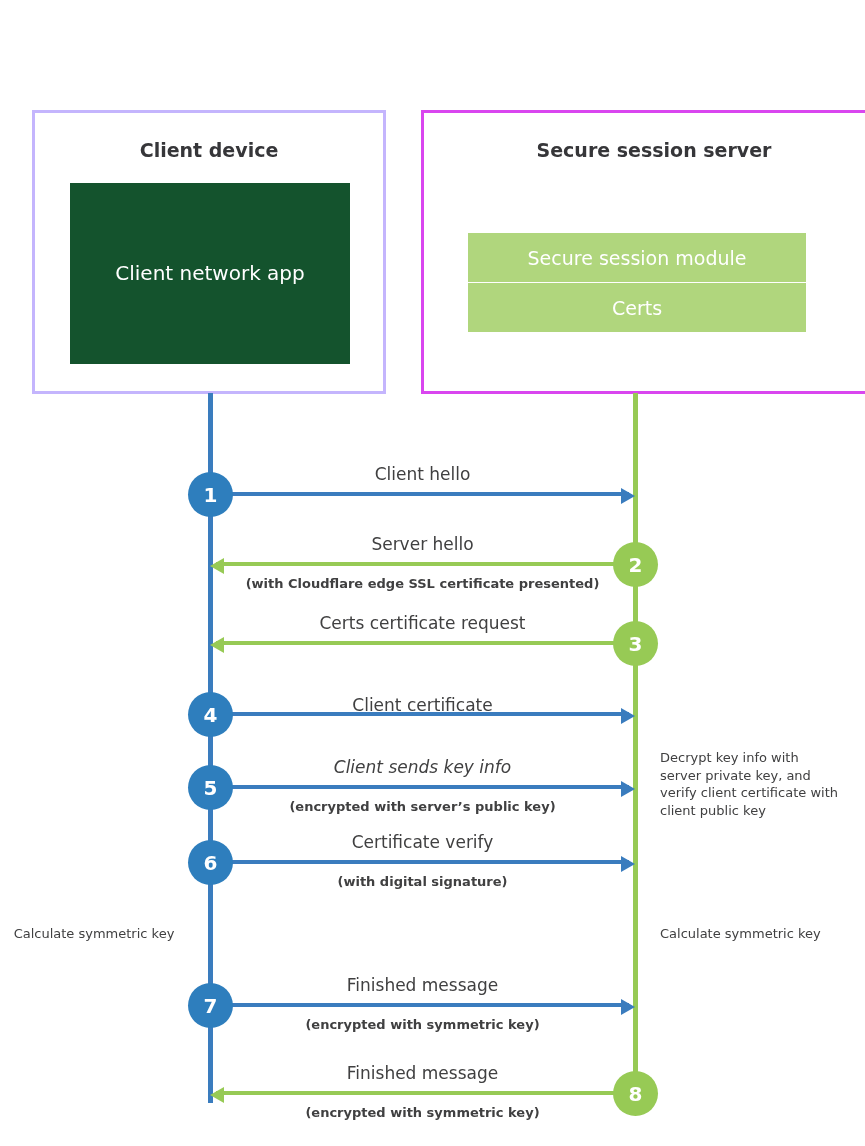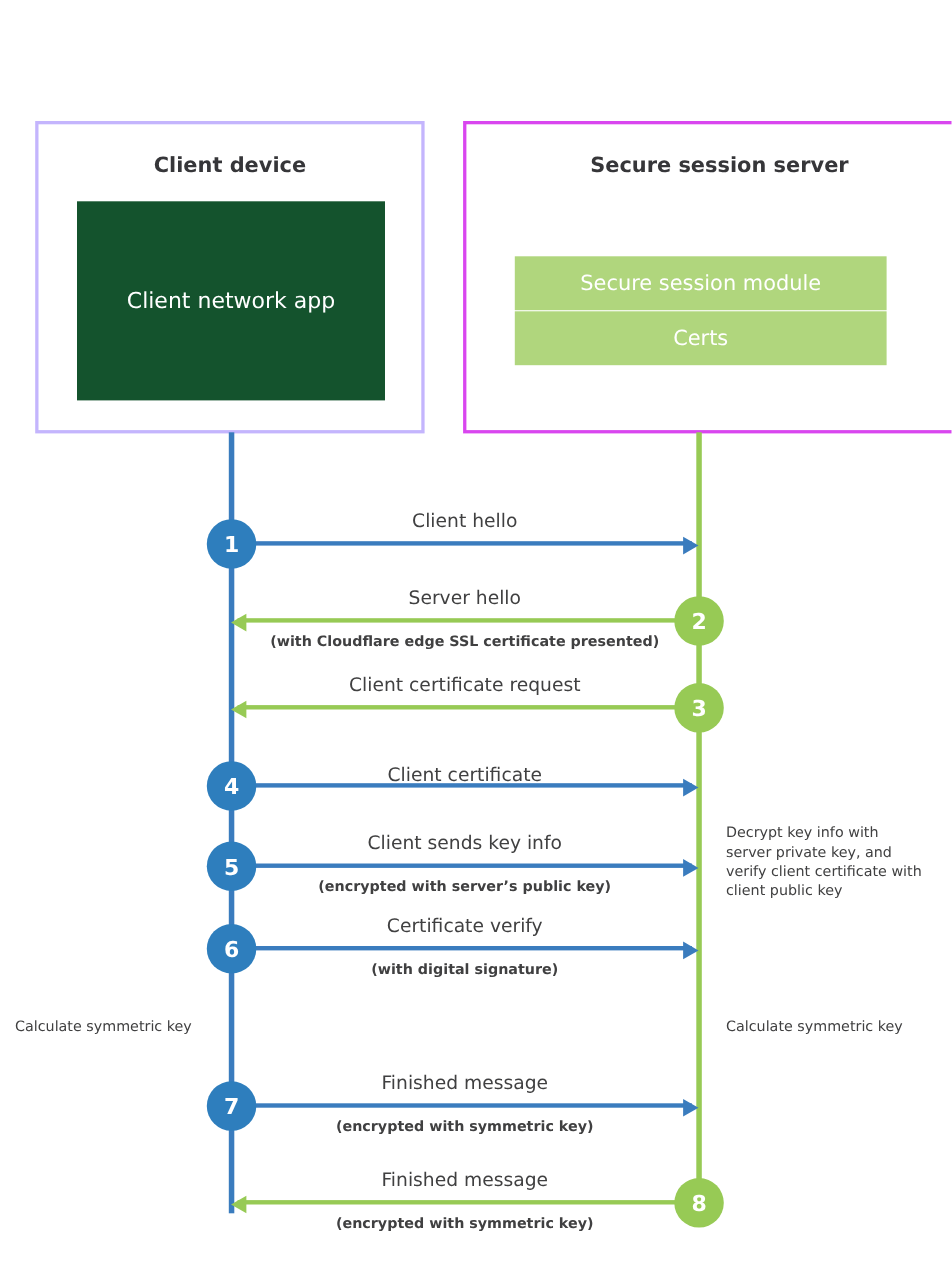--- a/index.html
+++ b/index.html
@@ -113,33 +113,33 @@
         <div class="arrow-line green" style="left: 216px; width: 419px; top: -2px;"></div>
         <div class="arrow-head left green" style="left: 210px;"></div>
         <div class="step-circle green" style="left: 613px; top: -22px;">2</div>
         <div class="msg-label" style="left: 210px; width: 425px; top: -30px;">Server hello</div>
         <div class="msg-sub" style="left: 210px; width: 425px; top: 12px;">(with Cloudflare edge SSL certificate presented)</div>
       </div>
       <div class="msg" style="top: 643px;">
         <div class="arrow-line green" style="left: 216px; width: 419px; top: -2px;"></div>
         <div class="arrow-head left green" style="left: 210px;"></div>
         <div class="step-circle green" style="left: 613px; top: -22px;">3</div>
-        <div class="msg-label" style="left: 210px; width: 425px; top: -30px;">Client certificate request</div>
+        <div class="msg-label" style="left: 210px; width: 425px; top: -30px;">Certs certificate request</div>
       </div>
       <div class="msg" style="top: 714px;">
         <div class="arrow-line blue" style="left: 210px; width: 419px; top: -2px;"></div>
         <div class="arrow-head right blue" style="left: 621px;"></div>
         <div class="step-circle blue" style="left: 188px; top: -22px;">4</div>
         <div class="msg-label" style="left: 210px; width: 425px; top: -30px; margin-top: 11px;">Client certificate</div>
       </div>
       <div class="msg" style="top: 787px;">
         <div class="arrow-line blue" style="left: 210px; width: 419px; top: -2px;"></div>
         <div class="arrow-head right blue" style="left: 621px;"></div>
         <div class="step-circle blue" style="left: 188px; top: -22px;">5</div>
-        <div class="msg-label" style="left: 210px; width: 425px; top: -30px;">Client sends key info</div>
+        <div class="msg-label" style="left: 210px; width: 425px; top: -30px; font-style: italic;">Client sends key info</div>
         <div class="msg-sub" style="left: 210px; width: 425px; top: 12px;">(encrypted with server’s public key)</div>
       </div>
       <div class="msg" style="top: 862px;">
         <div class="arrow-line blue" style="left: 210px; width: 419px; top: -2px;"></div>
         <div class="arrow-head right blue" style="left: 621px;"></div>
         <div class="step-circle blue" style="left: 188px; top: -22px;">6</div>
         <div class="msg-label" style="left: 210px; width: 425px; top: -30px;">Certificate verify</div>
         <div class="msg-sub" style="left: 210px; width: 425px; top: 12px;">(with digital signature)</div>
       </div>
       <div class="msg" style="top: 1005px;">

